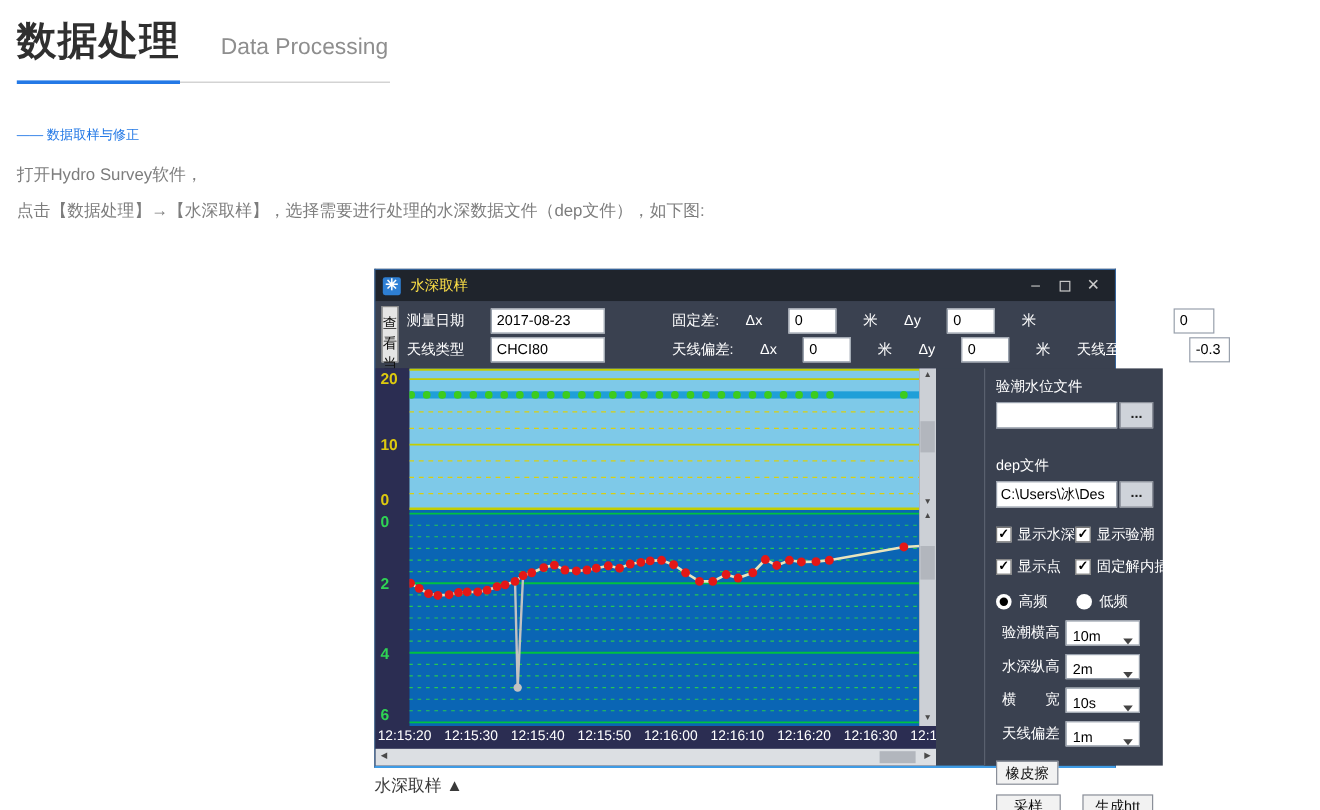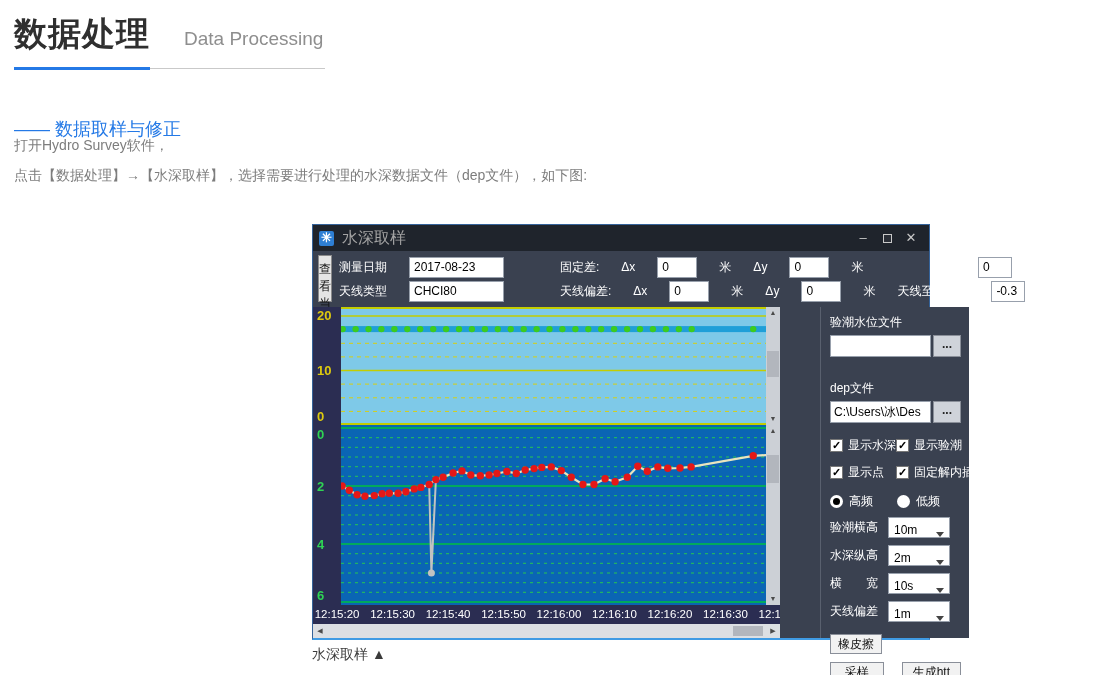--- a/index.html
+++ b/index.html
@@ -6,32 +6,32 @@
   body { background:#fff; font-family:"Liberation Sans", sans-serif; }
   .page { position:relative; width:1100px; height:675px; background:#fff; overflow:hidden;padding-left:32px; }
 
   
   .hdr { position:absolute; left:14px; top:12px; white-space:nowrap; }
   .hdr h1 { display:inline-block; font-size:33px; font-weight:bold; color:#2f2f2f; letter-spacing:1px; }
   .hdr .sub { margin-left:34px; font-size:19px; color:#8e8e8e; }
   .rule { position:absolute; left:14px; top:67px; width:311px; height:3px; }
   .rule-blue { position:absolute; left:0; top:0; width:136px; height:3px; background:#2479e6; }
   .rule-gray { position:absolute; left:136px; top:1px; width:175px; height:1px; background:#c9c9c9; }
-  .section { position:absolute; left:14px; top:117px; font-size:18px; color:#2479e6; }
+  .section { position:absolute; left:14px; top:105px; font-size:11px; color:#2479e6; }
   .para { position:absolute; left:14px; font-size:14px; color:#7d7d7d; }
   .p1 { top:137px; } .p2 { top:167px; }
   .caption { position:absolute; left:312px; top:646px; width:618px; text-align:left; font-size:14px; color:#3a3a3a; }
 
   
   .app { position:absolute; left:312px; top:224px; width:618px; height:416px;
          background:#3a4150; border:1px solid #35639a; border-bottom:2px solid #3f9be4; }
   .titlebar { height:26px; background:#1f242c; display:flex; align-items:center; padding:0 6px; }
   .app-icon { width:15px; height:15px; background:#2e7fd4; border-radius:2px; color:#fff;
               font-size:13px; line-height:14px; text-align:center; font-weight:bold; }
-  .tb-title { color:#a3a3a3; font-size:16px; margin-left:8px; flex:1; }
+  .tb-title { color:#fde047; font-size:12px; margin-left:8px; flex:1; }
   .win-btn { color:#c9c9c9; font-size:13px; width:24px; text-align:center; line-height:26px; }
   .max-glyph { display:inline-block; width:9px; height:9px; border:1px solid #c9c9c9; background:#2a2e36; vertical-align:middle; }
 
   
   .toolbar { height:56px; display:flex; padding:4px 5px; gap:7px; background:#3a4150; }
   .view-btn { width:58px; height:47px; background:#e5e5e5; border:1px solid #8a8a8a; font-size:12px;
               color:#111; text-align:center; padding-top:5px; line-height:17px; }
   .tb-rows { flex:1; display:flex; flex-direction:column; justify-content:space-between; padding:1px 0; }
   .tb-row { display:flex; align-items:center; gap:22px; color:#fff; font-size:12px; height:22px; white-space:nowrap; }
   .tb-input { height:21px; background:#fff; border:1px solid #98a0ac; font-size:12px; padding:0 4px; color:#000;
@@ -72,21 +72,21 @@
             line-height:16px; margin-left:2px; font-weight:bold; font-size:12px; }
   .cb-grid { display:grid; grid-template-columns:66px auto; row-gap:10px; margin-top:14px; }
   .cb-item { display:flex; align-items:center; gap:5px; white-space:nowrap; }
   .cbox { width:13px; height:13px; background:#fff; border:1px solid #777; color:#000; font-size:11px;
           line-height:11px; text-align:center; font-weight:bold; flex:none; }
   .radio-row { display:flex; gap:24px; margin-top:12px; }
   .radio-item { display:flex; align-items:center; gap:6px; }
   .radio { width:13px; height:13px; border-radius:50%; background:#fff; position:relative; flex:none; }
   .radio.sel::after { content:""; position:absolute; left:3px; top:3px; width:7px; height:7px; border-radius:50%; background:#000; }
   .dd-row { display:flex; align-items:center; margin-top:7px; }
-  .dd-label { width:58px; white-space:pre; }
+  .dd-label { width:58px; white-space:pre;text-align:center; }
   .dd-box { width:62px; height:21px; background:#fff; color:#000; display:flex; align-items:flex-end;
             justify-content:space-between; padding:0 5px; border:1px solid #98a0ac; }
   .dd-chev { width:0; height:0; border-left:4px solid transparent; border-right:4px solid transparent;
              border-top:5px solid #444; }
   .btn { background:#f2f2f2; border:1px solid #8a8f99; color:#111; font-size:12px; text-align:center; }
   .eraser { width:52px; height:20px; line-height:18px; margin-top:12px; }
   .action-row { display:flex; margin-top:8px; gap:18px; }
   .sample { width:58px; height:21px; line-height:19px; }
   .gen { width:64px; height:21px; line-height:19px; }
 </style>

